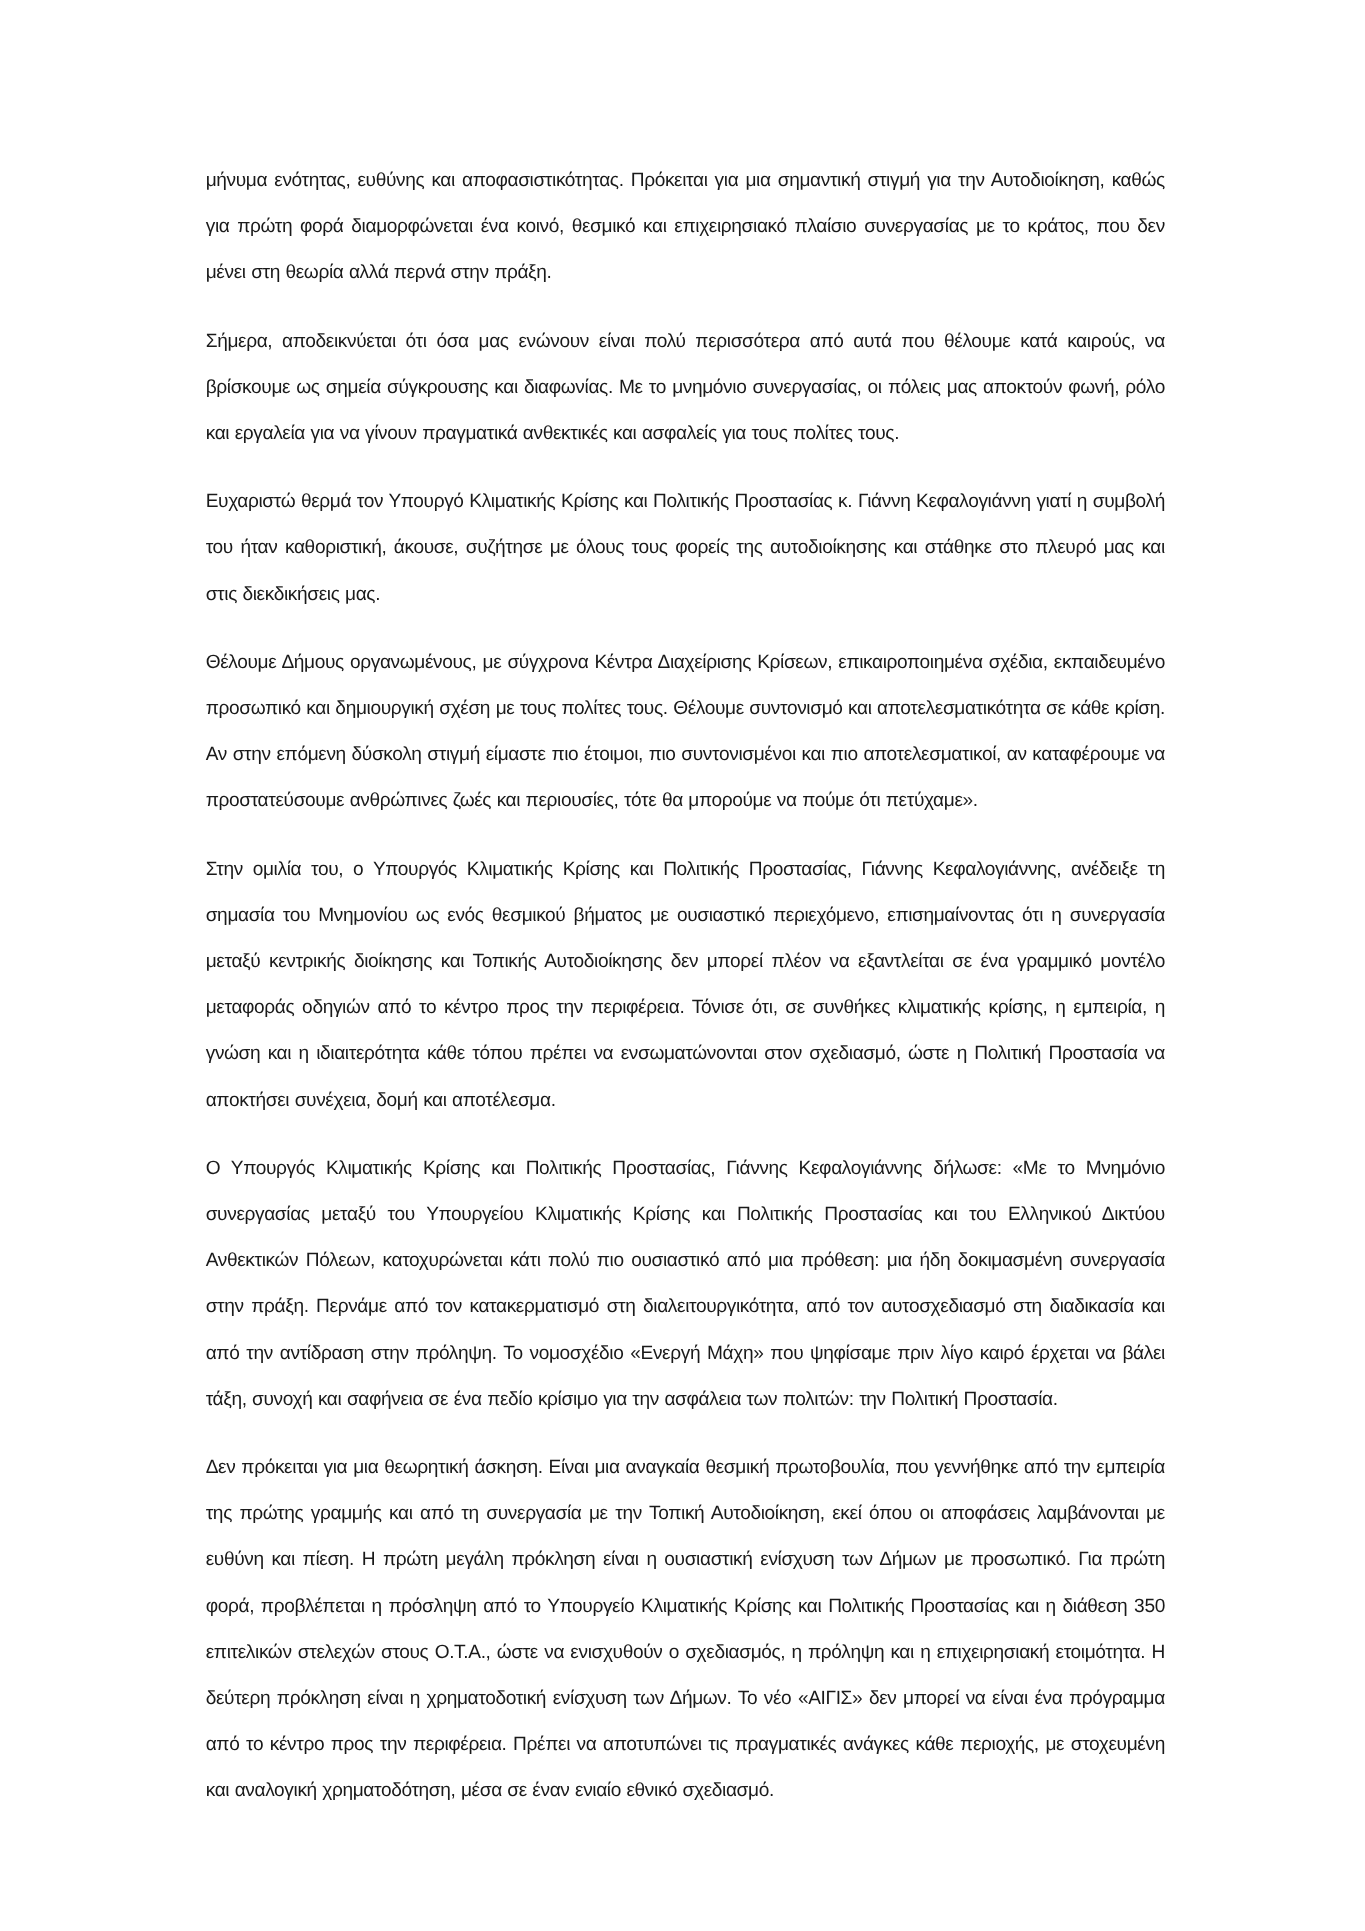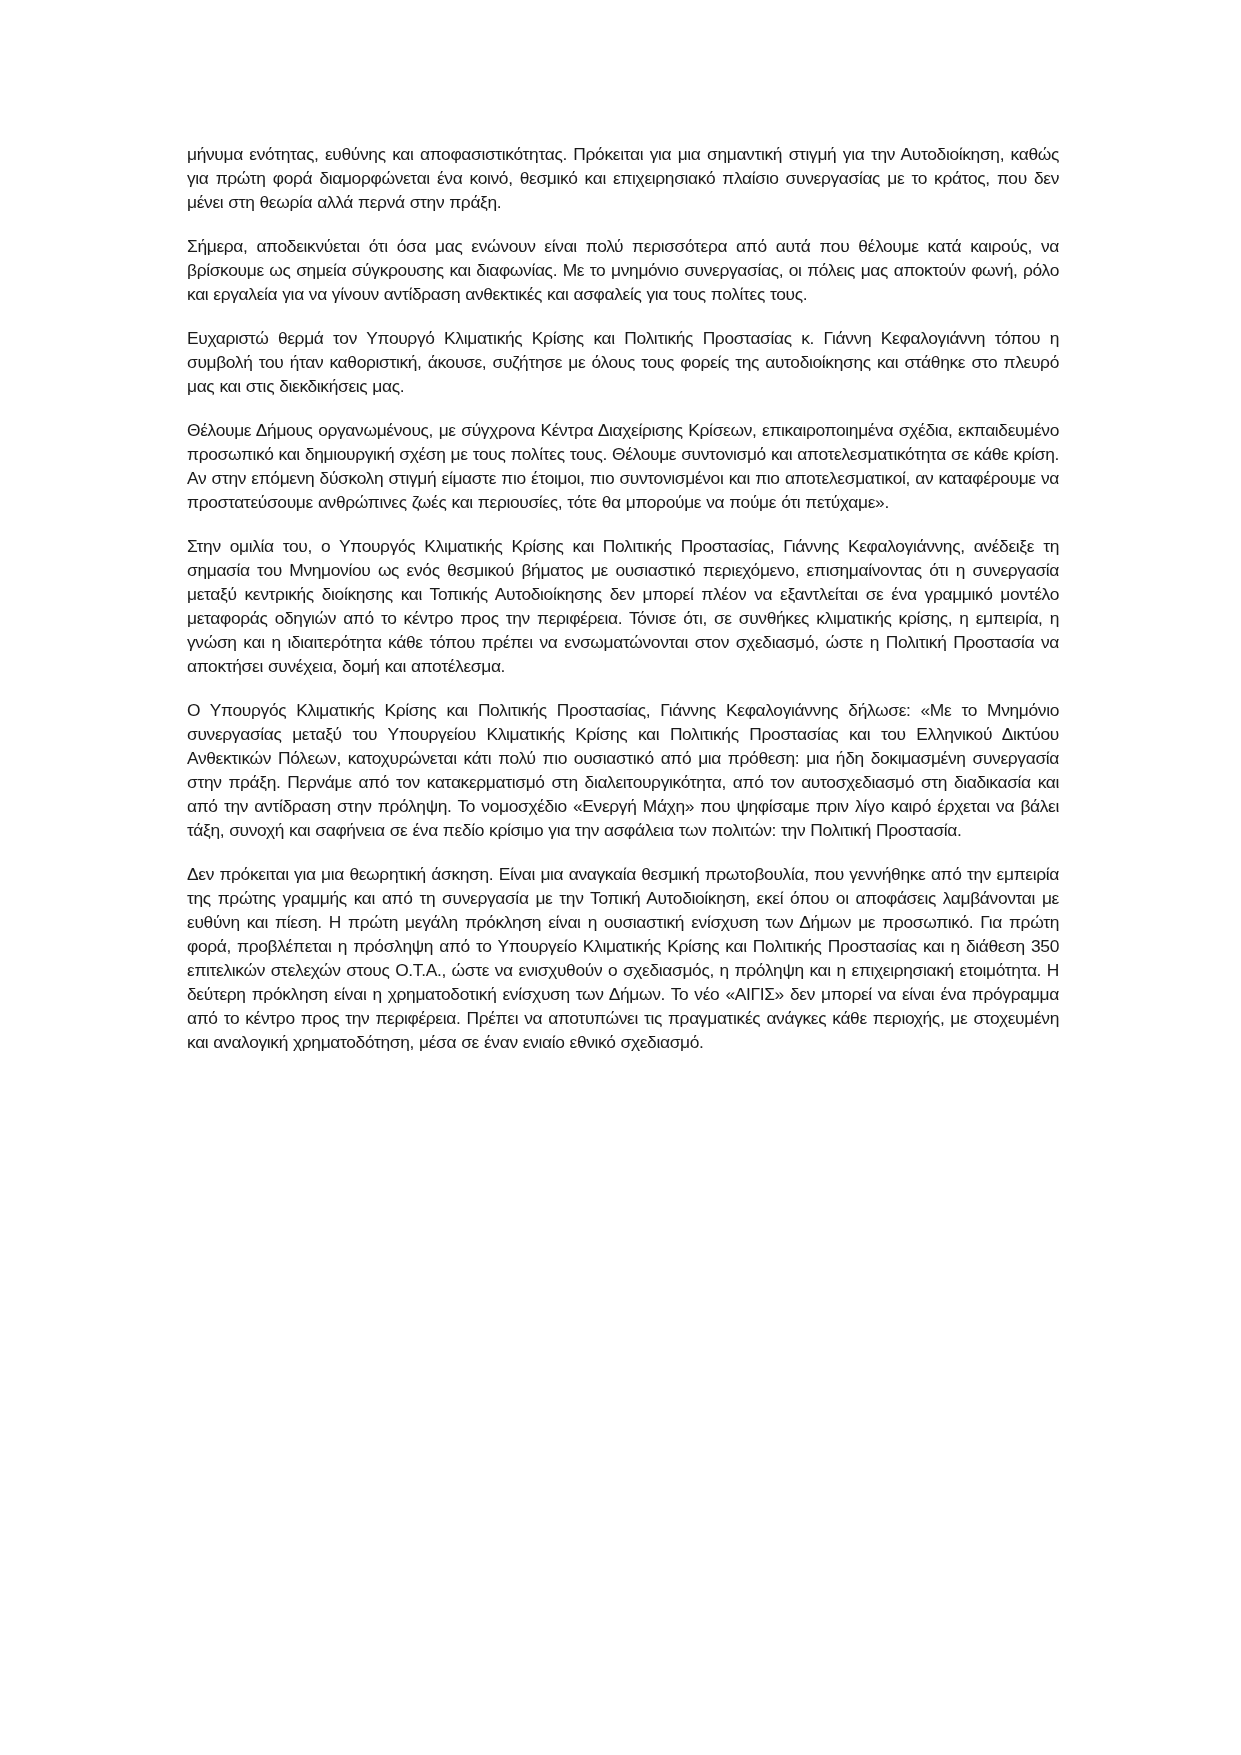--- a/index.html
+++ b/index.html
@@ -4,36 +4,36 @@
 <style>
   html, body { margin: 0; padding: 0; background: #ffffff; }
   body { width: 1241px; height: 1755px; position: relative; overflow: hidden; }
   .page {
     position: absolute;
     left: 187px;
     top: 142px;
     width: 872px;
     font-family: "Liberation Sans", sans-serif;
     font-size: 17.4px;
-    line-height: 24px;
+    line-height: 42px;
     color: #1a1a1a;
     letter-spacing: -0.35px;
     word-spacing: 0.5px;
   }
   .para {
     margin: 0 0 20px 0;
     text-align: justify;
     text-align-last: left;
   }
   .para b { font-weight: normal; }
 </style>
 </head>
 <body>
 
 <div class="page">
   <p class="para">μήνυμα ενότητας, ευθύνης και αποφασιστικότητας. Πρόκειται για μια σημαντική στιγμή για την Αυτοδιοίκηση, καθώς για πρώτη φορά διαμορφώνεται ένα κοινό, θεσμικό και επιχειρησιακό πλαίσιο συνεργασίας με το κράτος, που δεν μένει στη θεωρία αλλά περνά στην πράξη.</p>
-  <p class="para">Σήμερα, αποδεικνύεται ότι όσα μας ενώνουν είναι πολύ περισσότερα από αυτά που θέλουμε κατά καιρούς, να βρίσκουμε ως σημεία σύγκρουσης και διαφωνίας. Με το μνημόνιο συνεργασίας, οι πόλεις μας αποκτούν φωνή, ρόλο και εργαλεία για να γίνουν αντίδραση ανθεκτικές και ασφαλείς για τους πολίτες τους.</p>
-  <p class="para">Ευχαριστώ θερμά τον Υπουργό Κλιματικής Κρίσης και Πολιτικής Προστασίας κ. Γιάννη Κεφαλογιάννη τόπου η συμβολή του ήταν καθοριστική, άκουσε, συζήτησε με όλους τους φορείς της αυτοδιοίκησης και στάθηκε στο πλευρό μας και στις διεκδικήσεις μας.</p>
+  <p class="para">Σήμερα, αποδεικνύεται ότι όσα μας ενώνουν είναι πολύ περισσότερα από αυτά που θέλουμε κατά καιρούς, να βρίσκουμε ως σημεία σύγκρουσης και διαφωνίας. Με το μνημόνιο συνεργασίας, οι πόλεις μας αποκτούν φωνή, ρόλο και εργαλεία για να γίνουν πραγματικά ανθεκτικές και ασφαλείς για τους πολίτες τους.</p>
+  <p class="para">Ευχαριστώ θερμά τον Υπουργό Κλιματικής Κρίσης και Πολιτικής Προστασίας κ. Γιάννη Κεφαλογιάννη γιατί η συμβολή του ήταν καθοριστική, άκουσε, συζήτησε με όλους τους φορείς της αυτοδιοίκησης και στάθηκε στο πλευρό μας και στις διεκδικήσεις μας.</p>
   <p class="para">Θέλουμε Δήμους οργανωμένους, με σύγχρονα Κέντρα Διαχείρισης Κρίσεων, επικαιροποιημένα σχέδια, εκπαιδευμένο προσωπικό και δημιουργική σχέση με τους πολίτες τους. Θέλουμε συντονισμό και αποτελεσματικότητα σε κάθε κρίση. Αν στην επόμενη δύσκολη στιγμή είμαστε πιο έτοιμοι, πιο συντονισμένοι και πιο αποτελεσματικοί, αν καταφέρουμε να προστατεύσουμε ανθρώπινες ζωές και περιουσίες, τότε θα μπορούμε να πούμε ότι πετύχαμε».</p>
   <p class="para"><span>Στην ομιλία του, ο </span><b>Υπουργός Κλιματικής Κρίσης και Πολιτικής Προστασίας, Γιάννης Κεφαλογιάννης</b><span>, ανέδειξε τη σημασία του Μνημονίου ως ενός θεσμικού βήματος με ουσιαστικό περιεχόμενο, επισημαίνοντας ότι η συνεργασία μεταξύ κεντρικής διοίκησης και Τοπικής Αυτοδιοίκησης δεν μπορεί πλέον να εξαντλείται σε ένα γραμμικό μοντέλο μεταφοράς οδηγιών από το κέντρο προς την περιφέρεια. Τόνισε ότι, σε συνθήκες κλιματικής κρίσης, η εμπειρία, η γνώση και η ιδιαιτερότητα κάθε τόπου πρέπει να ενσωματώνονται στον σχεδιασμό, ώστε η Πολιτική Προστασία να αποκτήσει συνέχεια, δομή και αποτέλεσμα.</span></p>
   <p class="para">Ο Υπουργός Κλιματικής Κρίσης και Πολιτικής Προστασίας, Γιάννης Κεφαλογιάννης δήλωσε: «Με το Μνημόνιο συνεργασίας μεταξύ του Υπουργείου Κλιματικής Κρίσης και Πολιτικής Προστασίας και του Ελληνικού Δικτύου Ανθεκτικών Πόλεων, κατοχυρώνεται κάτι πολύ πιο ουσιαστικό από μια πρόθεση: μια ήδη δοκιμασμένη συνεργασία στην πράξη. Περνάμε από τον κατακερματισμό στη διαλειτουργικότητα, από τον αυτοσχεδιασμό στη διαδικασία και από την αντίδραση στην πρόληψη. Το νομοσχέδιο «Ενεργή Μάχη» που ψηφίσαμε πριν λίγο καιρό έρχεται να βάλει τάξη, συνοχή και σαφήνεια σε ένα πεδίο κρίσιμο για την ασφάλεια των πολιτών: την Πολιτική Προστασία.</p>
   <p class="para">Δεν πρόκειται για μια θεωρητική άσκηση. Είναι μια αναγκαία θεσμική πρωτοβουλία, που γεννήθηκε από την εμπειρία της πρώτης γραμμής και από τη συνεργασία με την Τοπική Αυτοδιοίκηση, εκεί όπου οι αποφάσεις λαμβάνονται με ευθύνη και πίεση. Η πρώτη μεγάλη πρόκληση είναι η ουσιαστική ενίσχυση των Δήμων με προσωπικό. Για πρώτη φορά, προβλέπεται η πρόσληψη από το Υπουργείο Κλιματικής Κρίσης και Πολιτικής Προστασίας και η διάθεση 350 επιτελικών στελεχών στους Ο.Τ.Α., ώστε να ενισχυθούν ο σχεδιασμός, η πρόληψη και η επιχειρησιακή ετοιμότητα. Η δεύτερη πρόκληση είναι η χρηματοδοτική ενίσχυση των Δήμων. Το νέο «ΑΙΓΙΣ» δεν μπορεί να είναι ένα πρόγραμμα από το κέντρο προς την περιφέρεια. Πρέπει να αποτυπώνει τις πραγματικές ανάγκες κάθε περιοχής, με στοχευμένη και αναλογική χρηματοδότηση, μέσα σε έναν ενιαίο εθνικό σχεδιασμό.</p>
 </div>
 
 </body></html>

